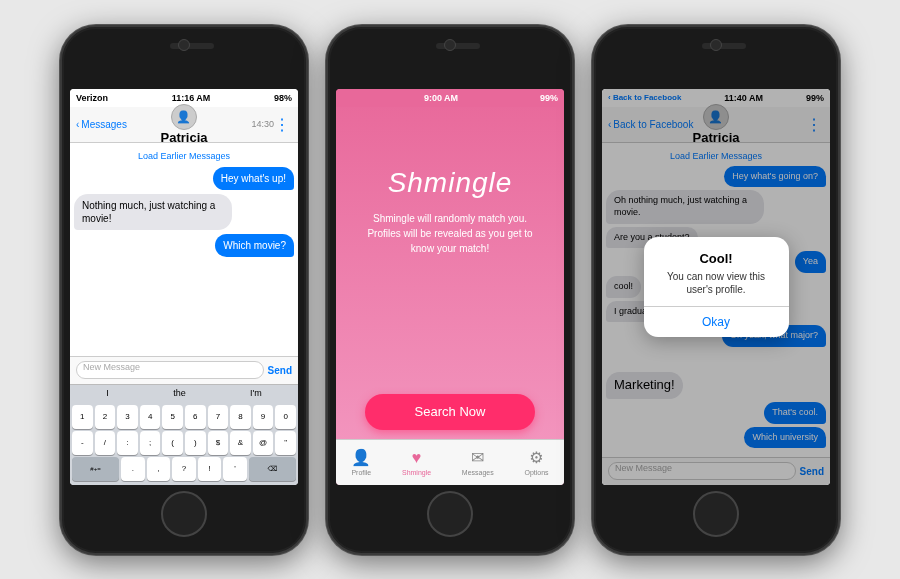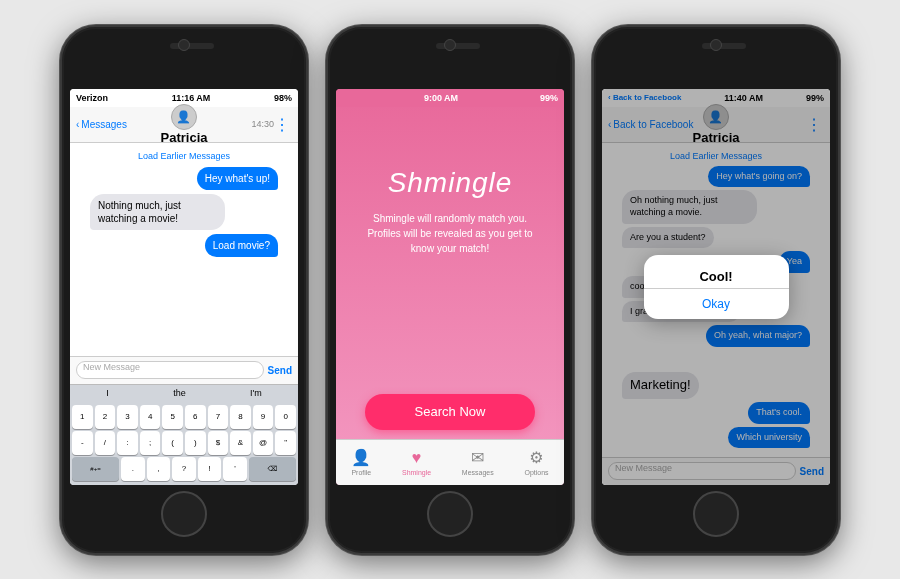--- a/index.html
+++ b/index.html
@@ -140,21 +140,21 @@
       position: absolute;
       right: 8px;
       font-size: 16px;
       color: #007aff;
     }
 
     
     .messages-area {
       flex: 1;
       overflow: hidden;
-      padding: 6px 20px;
+      padding: 6px 4px;
       display: flex;
       flex-direction: column;
       gap: 4px;
       background: #fff;
     }
     .load-earlier {
       text-align: center;
       font-size: 9px;
       color: #007aff;
       margin: 2px 0;
@@ -384,21 +384,21 @@
             <div class="nav-title">Patricia</div>
           </div>
           <div style="position:absolute;right:24px;top:50%;transform:translateY(-50%);font-size:9px;color:#888;">14:30</div>
           <div class="nav-more">⋮</div>
         </div>
 
         <div class="messages-area">
           <div class="load-earlier">Load Earlier Messages</div>
           <div class="bubble sent">Hey what's up!</div>
           <div class="bubble received">Nothing much, just watching a movie!</div>
-          <div class="bubble sent">Load movie?</div>
+          <div class="bubble sent">Which movie?</div>
         </div>
 
         <div class="message-input-bar">
           <div class="message-input-field">
             <span style="color:#aaa;font-size:9px;">New Message</span>
           </div>
           <span class="send-btn">Send</span>
         </div>
 
         <div class="predictive-bar">
@@ -524,20 +524,21 @@
         <div class="message-input-bar">
           <div class="message-input-field">
             <span style="color:#aaa;font-size:9px;">New Message</span>
           </div>
           <span class="send-btn">Send</span>
         </div>
 
         <div class="modal-overlay">
           <div class="modal-box">
             <div class="modal-title">Cool!</div>
+            <div class="modal-body">You can now view this user's profile.</div>
             <hr class="modal-divider">
             <div class="modal-btn">Okay</div>
           </div>
         </div>
       </div>
     </div>
   </div>
 
 </div>
 

